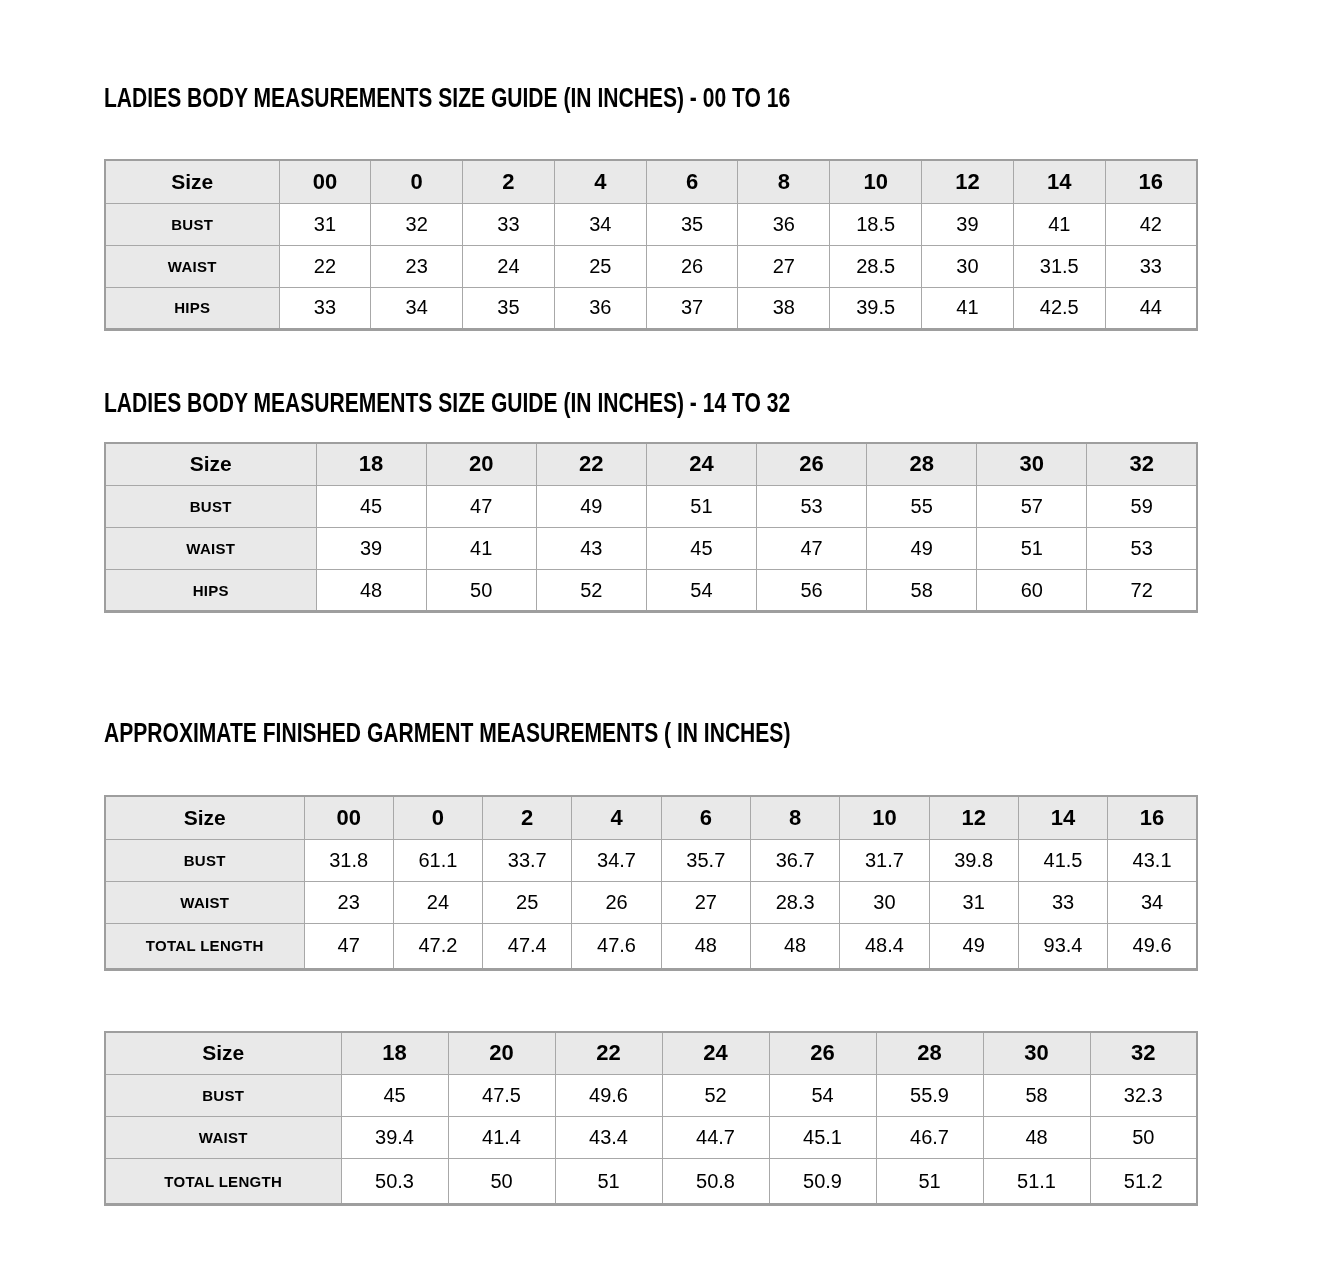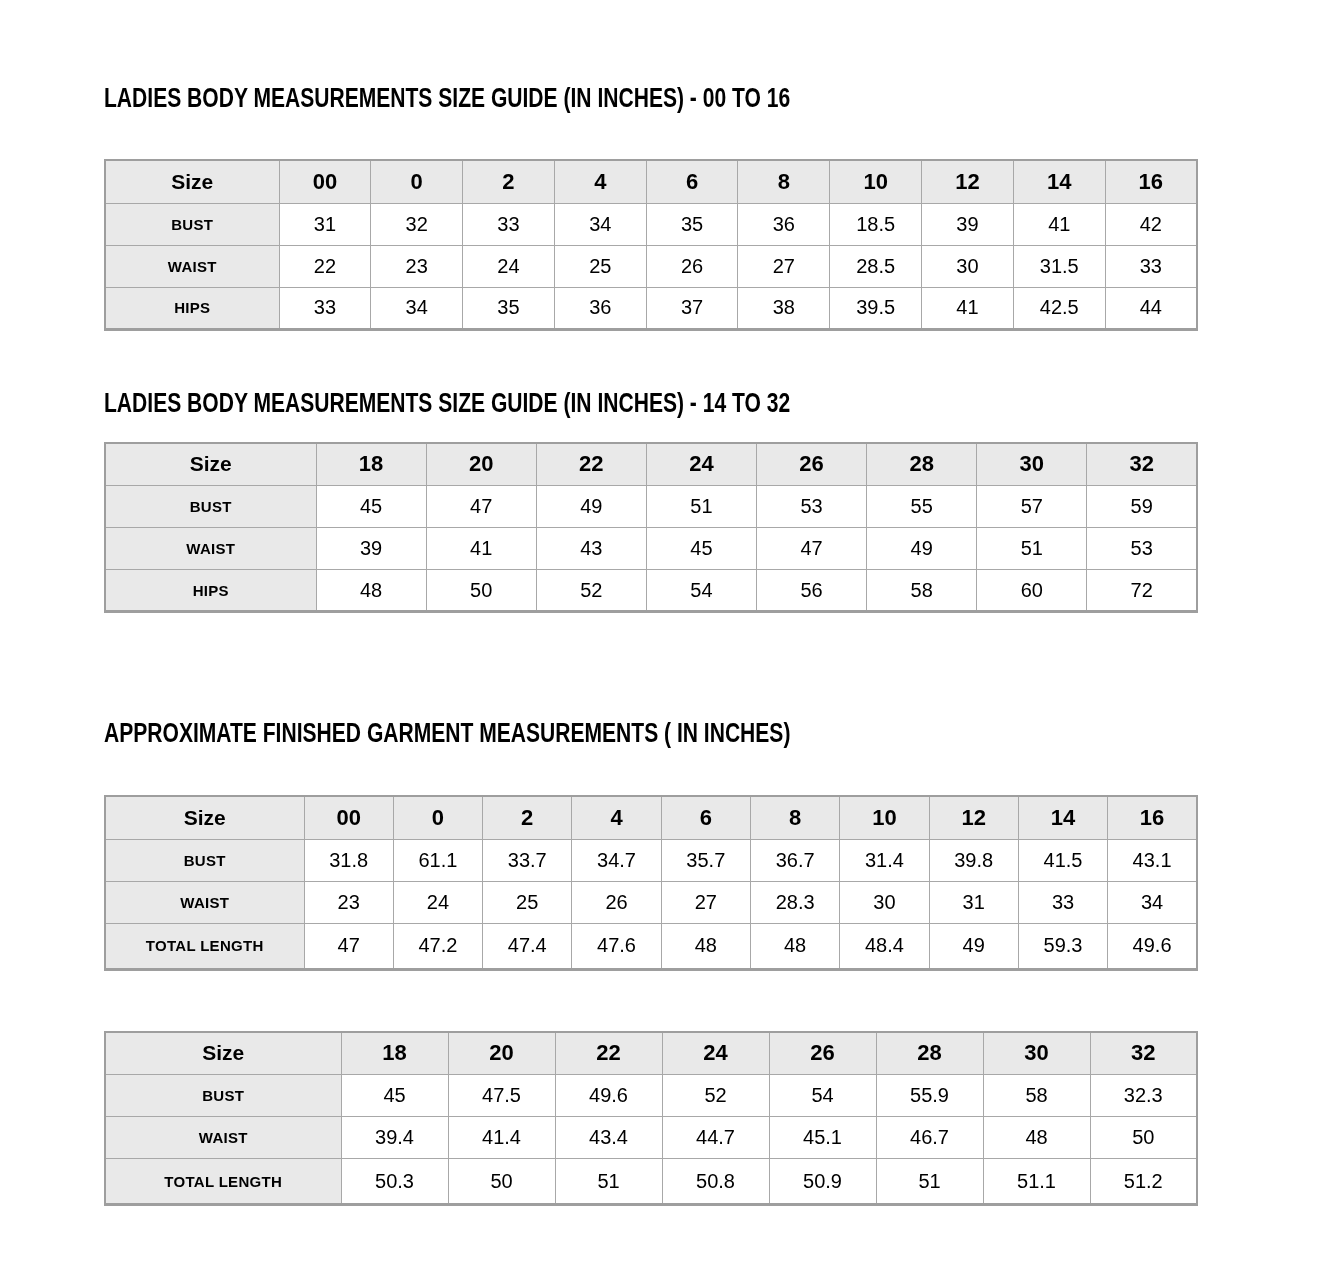--- a/index.html
+++ b/index.html
@@ -228,21 +228,21 @@
         </thead>
         <tbody>
           <tr>
             <th class="row-label">BUST</th>
             <td>31.8</td>
             <td>61.1</td>
             <td>33.7</td>
             <td>34.7</td>
             <td>35.7</td>
             <td>36.7</td>
-            <td>31.4</td>
+            <td>31.7</td>
             <td>39.8</td>
             <td>41.5</td>
             <td>43.1</td>
           </tr>
           <tr>
             <th class="row-label">WAIST</th>
             <td>23</td>
             <td>24</td>
             <td>25</td>
             <td>26</td>
@@ -256,21 +256,21 @@
           <tr class="tall">
             <th class="row-label">TOTAL LENGTH</th>
             <td>47</td>
             <td>47.2</td>
             <td>47.4</td>
             <td>47.6</td>
             <td>48</td>
             <td>48</td>
             <td>48.4</td>
             <td>49</td>
-            <td>59.3</td>
+            <td>93.4</td>
             <td>49.6</td>
           </tr>
         </tbody>
       </table>
     <table class="sg-table t4">
       <colgroup>
           <col class="label-col">
         </colgroup>
     <thead>
           <tr>

